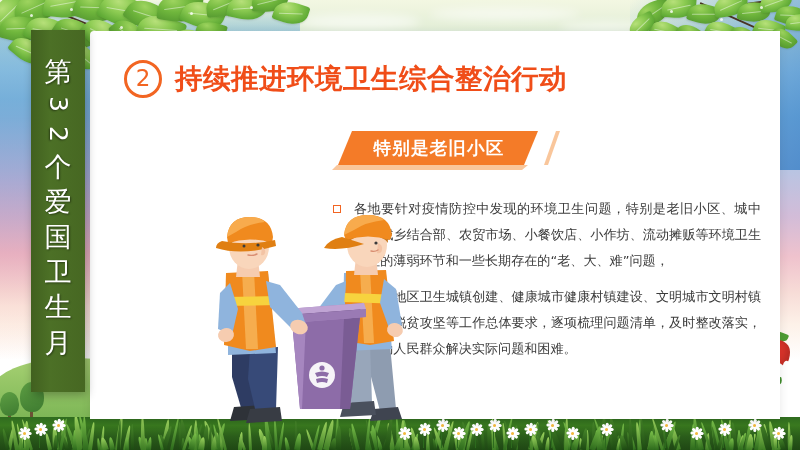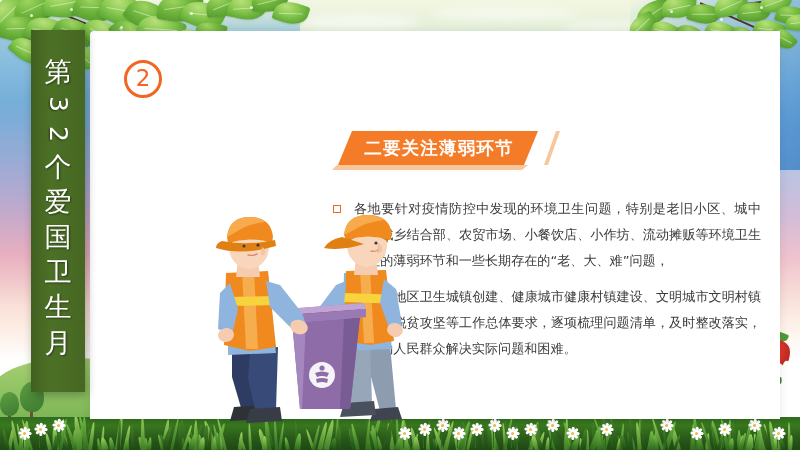--- a/index.html
+++ b/index.html
@@ -768,26 +768,27 @@
       <span style="transform:rotate(288deg) translateX(5px)"></span>
       <i></i>
     </div>
     <div class="berry-leaf" style="left:10px;top:48px;transform:rotate(-8deg);background:#3f8c2b;"></div>
   </div>
 
   <div class="card">
 
     <div class="title-row">
       <div class="num-circle">2</div>
+      <div class="title-text">持续推进环境卫生综合整治行动</div>
     </div>
 
     <div class="ribbon-wrap">
       <div class="ribbon-underline"></div>
       <div class="ribbon">
-        <div class="ribbon-label">二要关注薄弱环节</div>
+        <div class="ribbon-label">特别是老旧小区</div>
       </div>
       <div class="ribbon-slash"></div>
     </div>
 
     <div class="bullets">
       <div class="bullet-item">
         <div class="bullet-mark"></div>
         <div class="bullet-text">各地要针对疫情防控中发现的环境卫生问题，特别是老旧小区、城中村、城乡结合部、农贸市场、小餐饮店、小作坊、流动摊贩等环境卫生管理的薄弱环节和一些长期存在的“老、大、难”问题，</div>
       </div>
       <div class="bullet-item">

